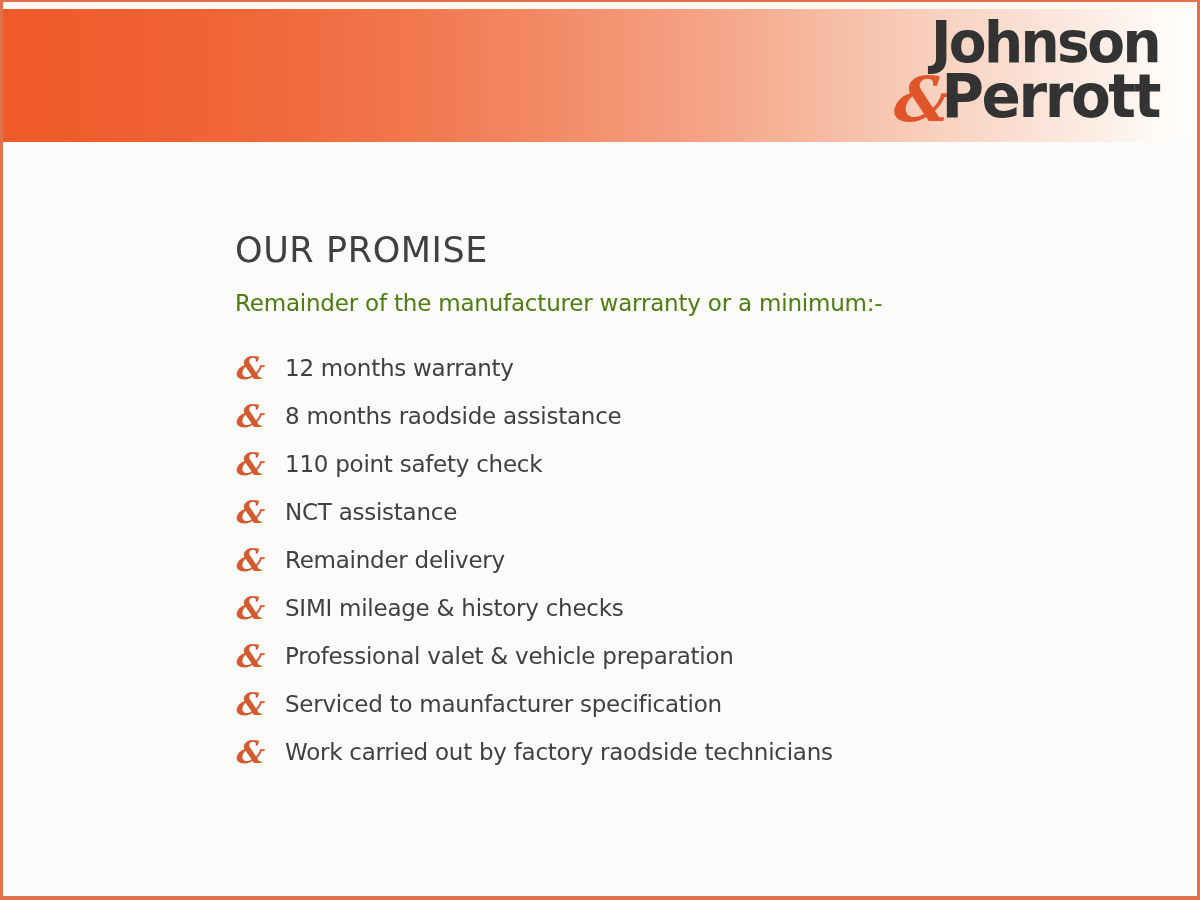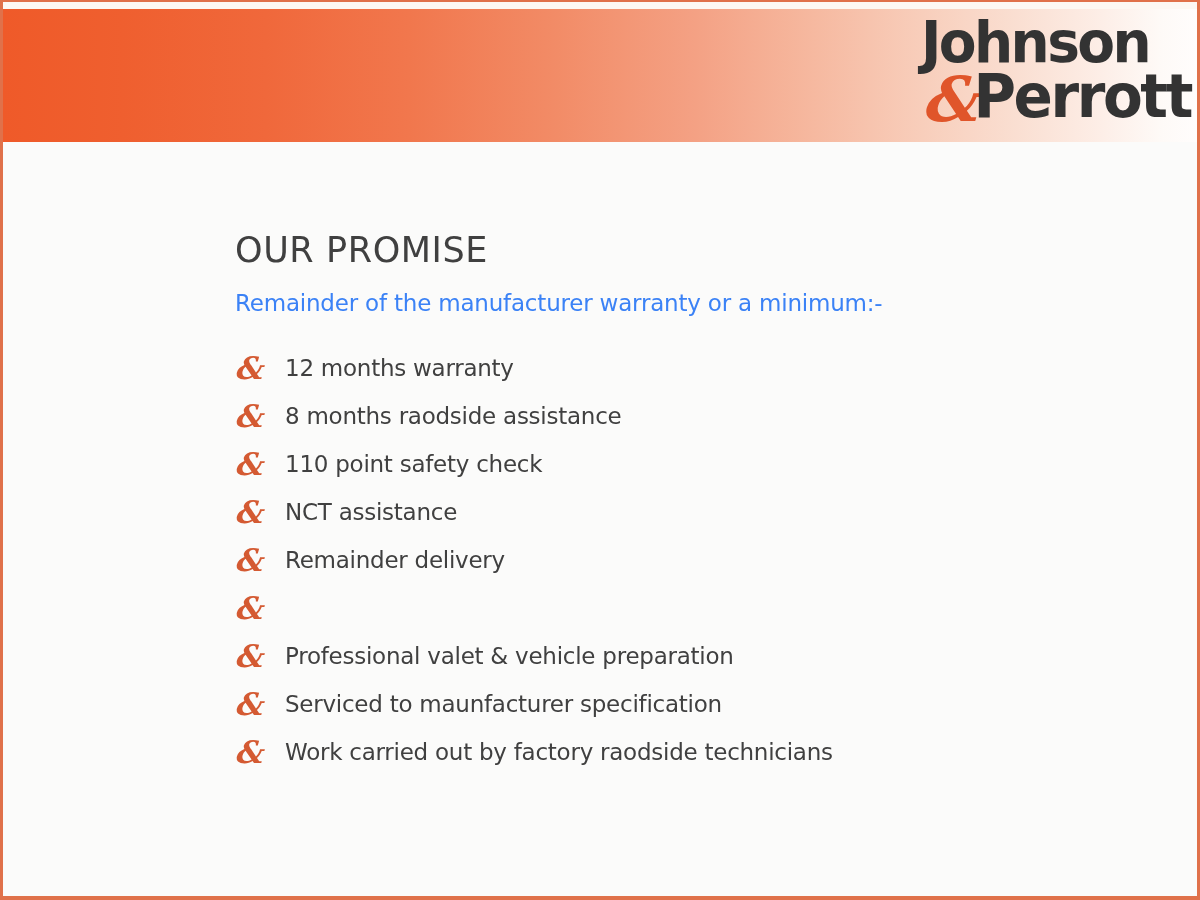--- a/index.html
+++ b/index.html
@@ -45,23 +45,23 @@
         #f8cebb 77%,
         #fadfd2 85%,
         #fdeee7 92%,
         #fefaf7 97%,
         #fffdfc 100%);
   }
 
   
   #logo {
     position:absolute;
-    right:6px; top:12px;
+    right:38px; top:12px;
     width:270px; height:128px;
-    text-align:left;
+    text-align:right;
     line-height:1;
     z-index:5;
   }
   #logo-line1 {
     display:block;
     font-family:"DejaVu Sans", sans-serif;
     font-size:55px;
     font-weight:bold;
     color:#333333;
     letter-spacing:-2.6px;
@@ -116,21 +116,21 @@
     letter-spacing:0.6px;
     line-height:1.15;
     white-space:nowrap;
   }
 
   #subtitle {
     margin-top:20px;
     font-family:"DejaVu Sans", sans-serif;
     font-size:23px;
     font-weight:normal;
-    color:#3b82f6;
+    color:#4d7c0f;
     letter-spacing:-0.2px;
     white-space:nowrap;
   }
 
   #promise-list {
     list-style:none;
     margin-top:28px;
   }
 
   .promise-item {
@@ -206,20 +206,21 @@
         <span class="promise-text">NCT assistance</span>
       </li>
 
       <li class="promise-item">
         <span class="bullet-amp">&amp;</span>
         <span class="promise-text">Remainder delivery</span>
       </li>
 
       <li class="promise-item">
         <span class="bullet-amp">&amp;</span>
+        <span class="promise-text">SIMI mileage &amp; history checks</span>
       </li>
 
       <li class="promise-item">
         <span class="bullet-amp">&amp;</span>
         <span class="promise-text">Professional valet &amp; vehicle preparation</span>
       </li>
 
       <li class="promise-item">
         <span class="bullet-amp">&amp;</span>
         <span class="promise-text">Serviced to maunfacturer specification</span>

